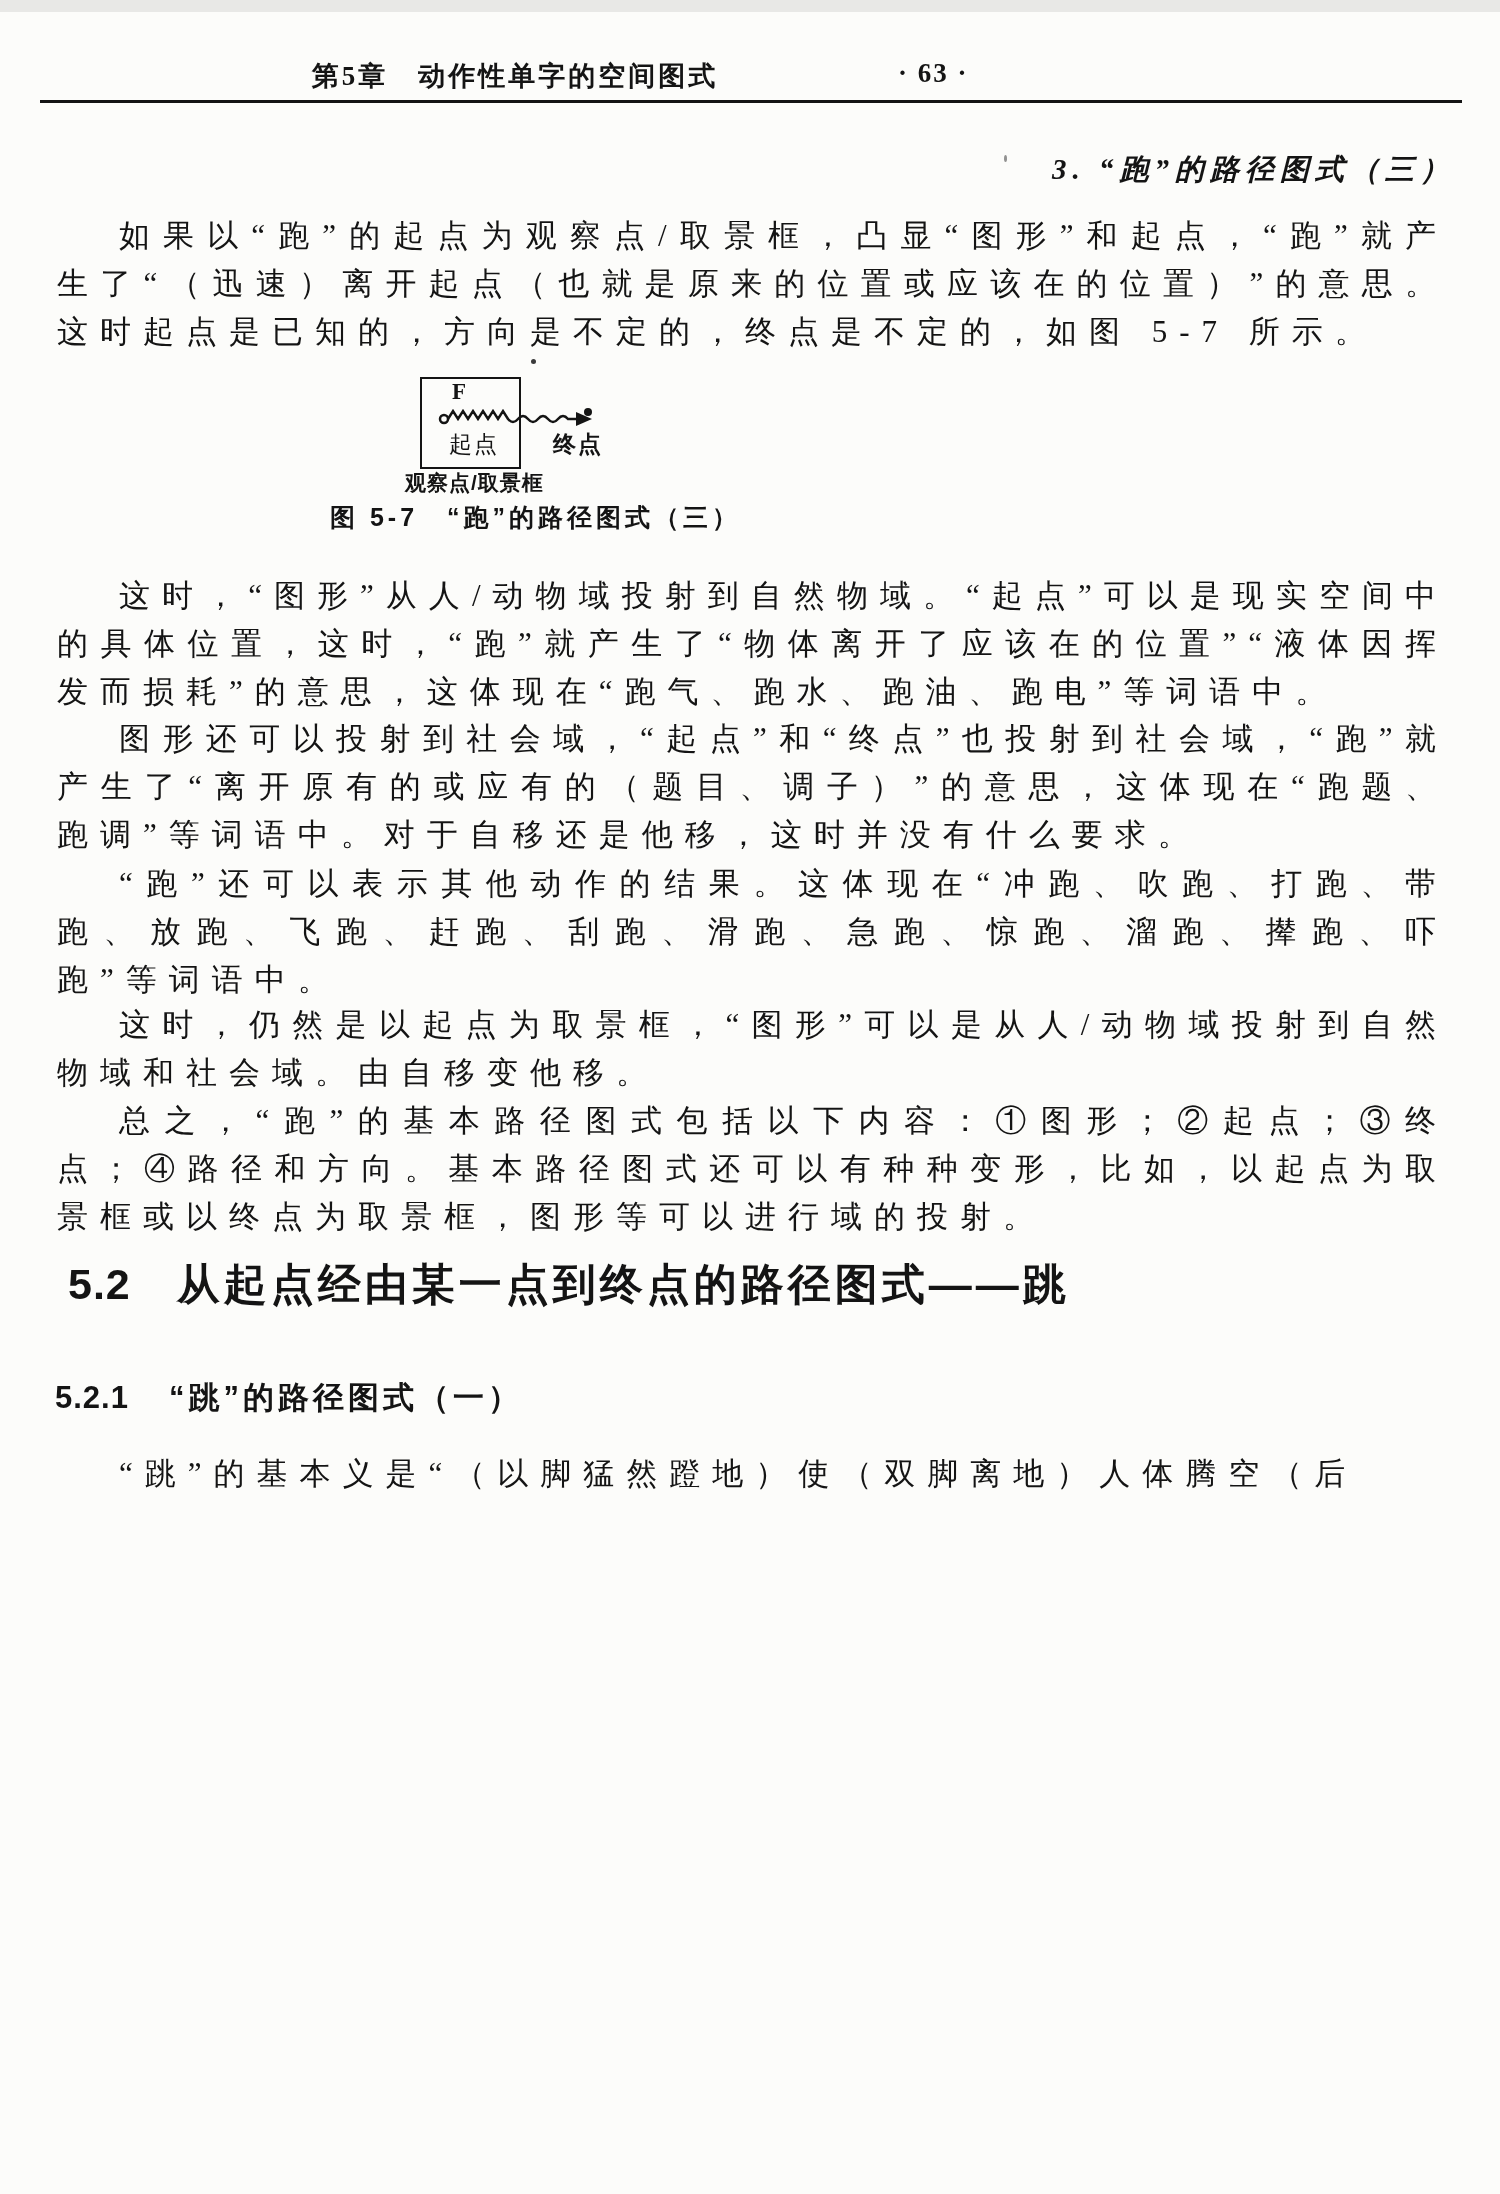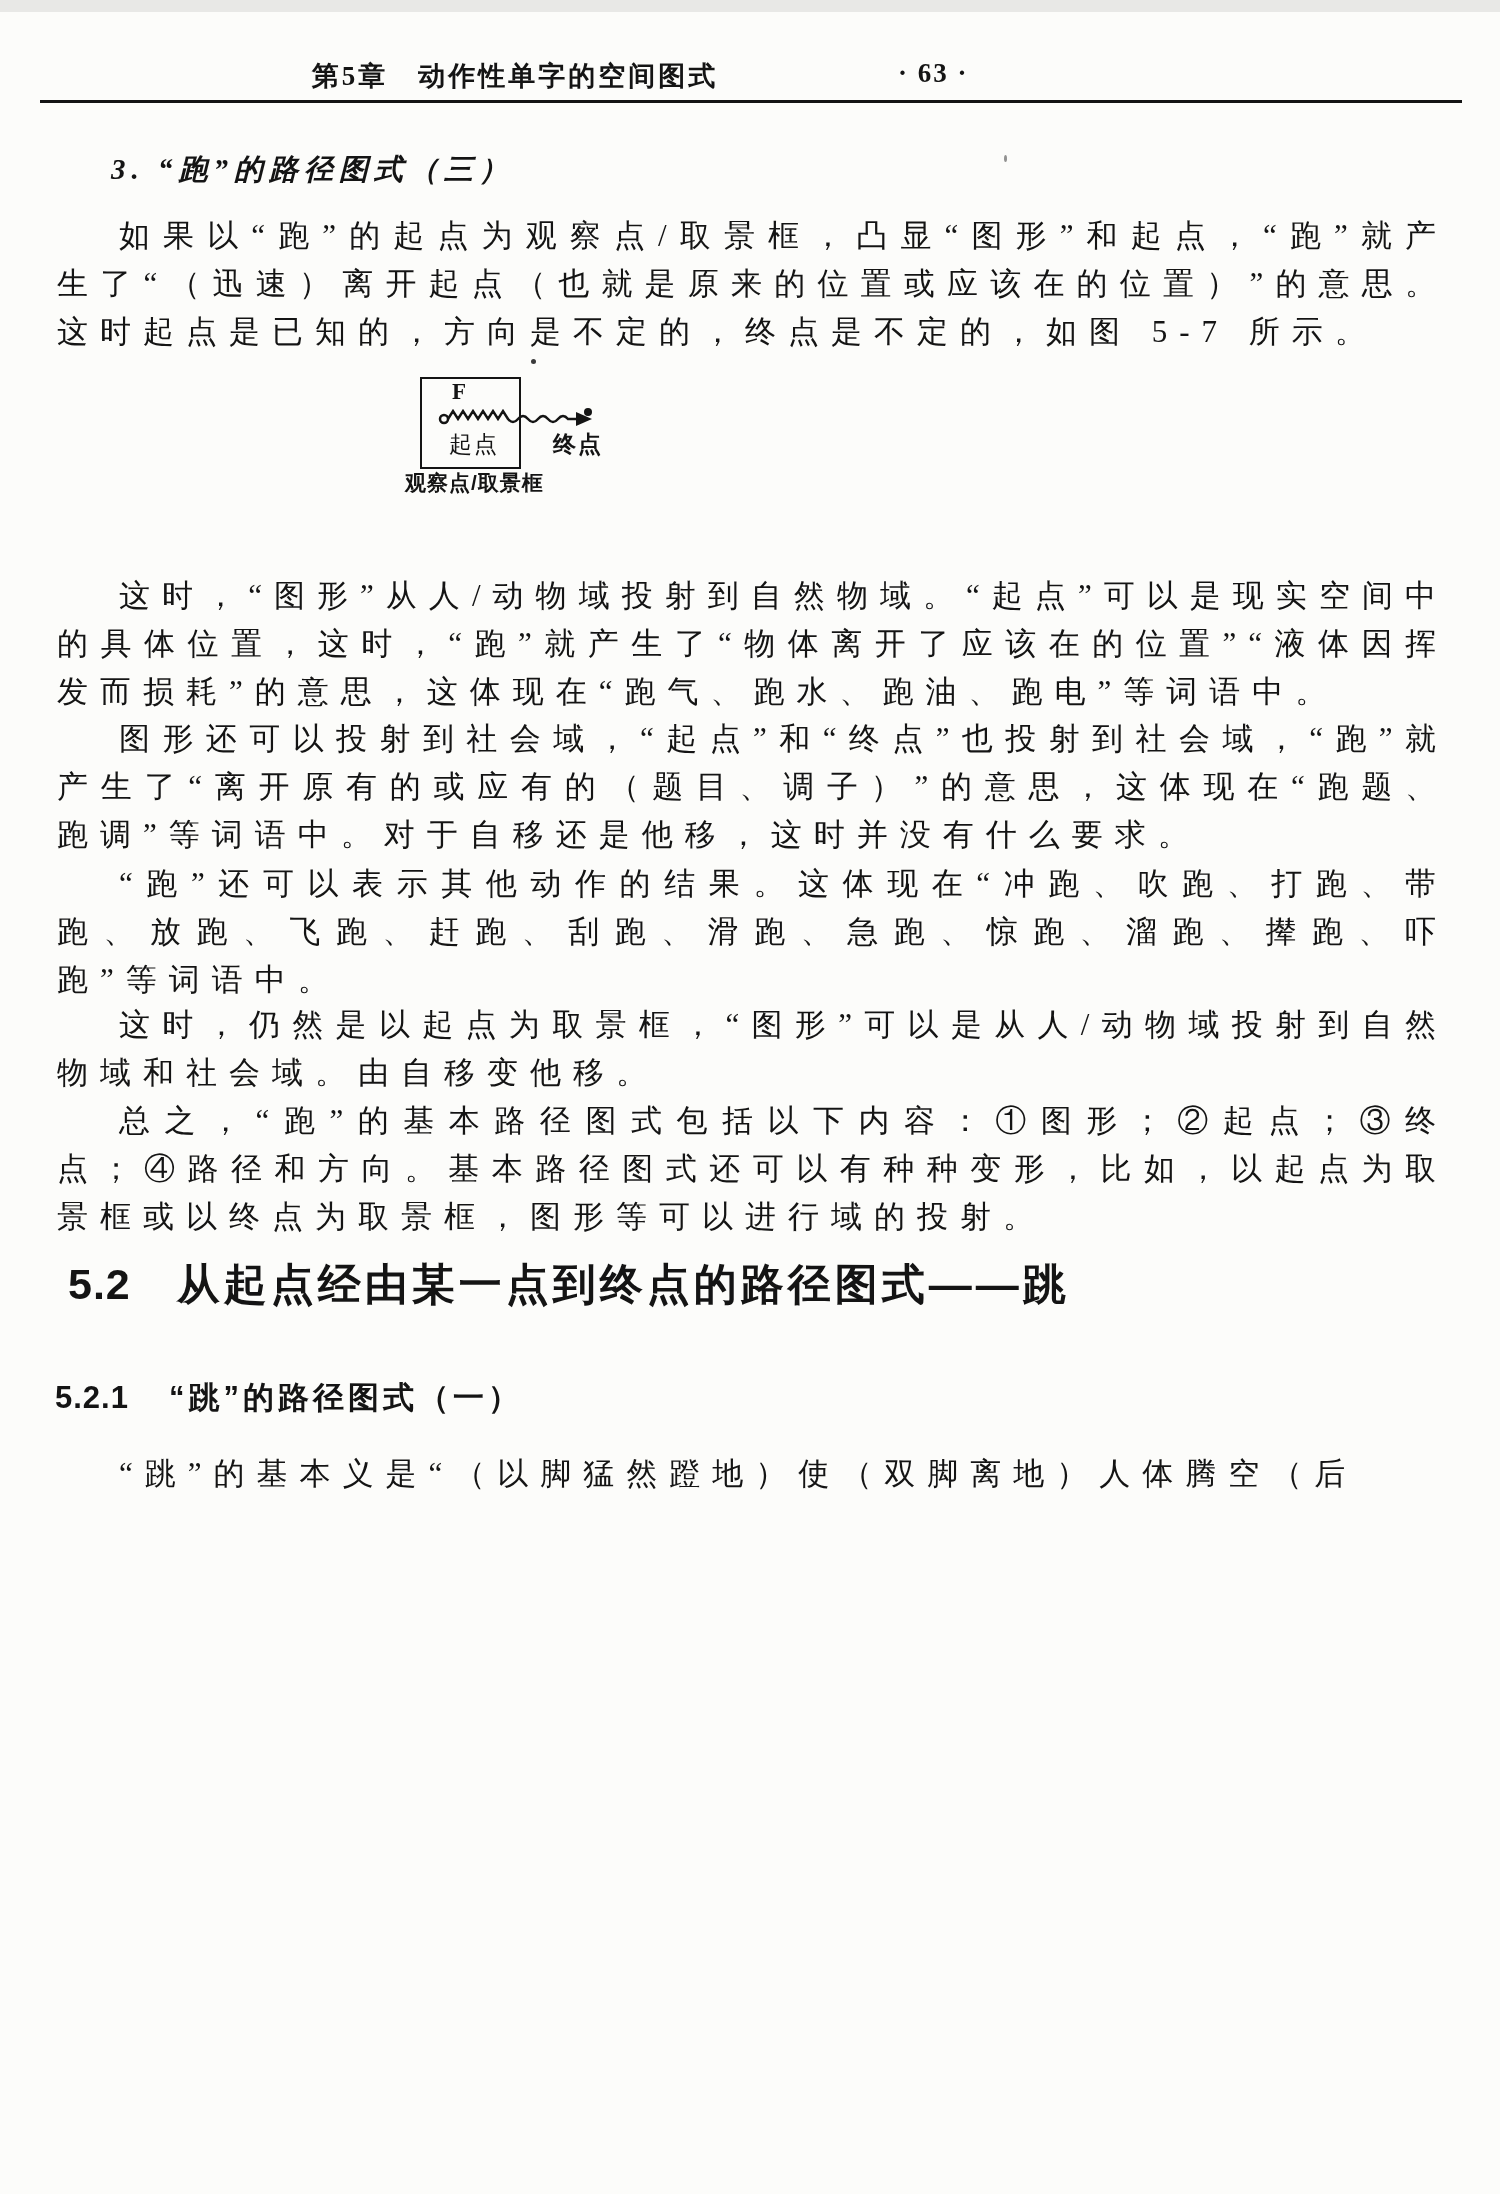--- a/index.html
+++ b/index.html
@@ -29,24 +29,25 @@
   }
   
   .para{
     position:absolute;left:57px;width:1391px;
     font-size:31px;line-height:48px;
     letter-spacing:12px;
     text-align:justify;
     text-indent:62px;
   }
   .sec3-heading{
-    position:absolute;left:57px;width:1391px;
+    position:absolute;left:64px;width:1391px;
     text-indent:54px;
     font-size:29px;font-weight:700;font-style:italic;
     letter-spacing:6px;
+    text-align:right;
   }
   
   .figure-area{position:absolute;left:0;top:355px;width:1500px;height:185px;}
   .fig-box{
     position:absolute;left:420px;top:10px;width:97px;height:88px;
     border:2.5px solid #141414;background:transparent;
   }
   .fig-f{
     position:absolute;left:452px;top:12px;
     font-size:23px;font-weight:700;
@@ -125,20 +126,21 @@
       <circle cx="6" cy="16" r="4" fill="none" stroke="#141414" stroke-width="2.5"></circle>
       <path d="M10 16 L15 8 L20 16 L25 8 L30 16 L35 8 L40 16 L45 8 L50 16 L55 8 L60 16 L65 8 L70 16
                Q75 22 80 16 Q85 10 90 16 Q95 22 100 16 Q105 10 110 16 Q115 22 120 16 Q125 10 130 16 L140 16" fill="none" stroke="#141414" stroke-width="2.5"></path>
       <polygon points="138,9 154,16 138,23" fill="#141414"></polygon>
       <circle cx="150" cy="9" r="4" fill="#141414"></circle>
     </svg>
 
     <div class="fig-start">起点</div>
     <div class="fig-end">终点</div>
     <div class="fig-viewpoint">观察点/取景框</div>
+    <div class="fig-caption">图 5-7　“跑”的路径图式（三）</div>
   </div>
 
   <div class="para" id="p2">这时，“图形”从人/动物域投射到自然物域。“起点”可以是现实空间中的具体位置，这时，“跑”就产生了“物体离开了应该在的位置”“液体因挥发而损耗”的意思，这体现在“跑气、跑水、跑油、跑电”等词语中。</div>
   <div class="para" id="p3">图形还可以投射到社会域，“起点”和“终点”也投射到社会域，“跑”就产生了“离开原有的或应有的（题目、调子）”的意思，这体现在“跑题、跑调”等词语中。对于自移还是他移，这时并没有什么要求。</div>
   <div class="para" id="p4">“跑”还可以表示其他动作的结果。这体现在“冲跑、吹跑、打跑、带跑、放跑、飞跑、赶跑、刮跑、滑跑、急跑、惊跑、溜跑、撵跑、吓跑”等词语中。</div>
   <div class="para" id="p6">总之，“跑”的基本路径图式包括以下内容：①图形；②起点；③终点；④路径和方向。基本路径图式还可以有种种变形，比如，以起点为取景框或以终点为取景框，图形等可以进行域的投射。</div>
   <div class="para" id="p5">这时，仍然是以起点为取景框，“图形”可以是从人/动物域投射到自然物域和社会域。由自移变他移。</div>
 
   <div class="h52">
     <span class="sec-num">5.2</span><span>从起点经由某一点到终点的路径图式——跳</span>

